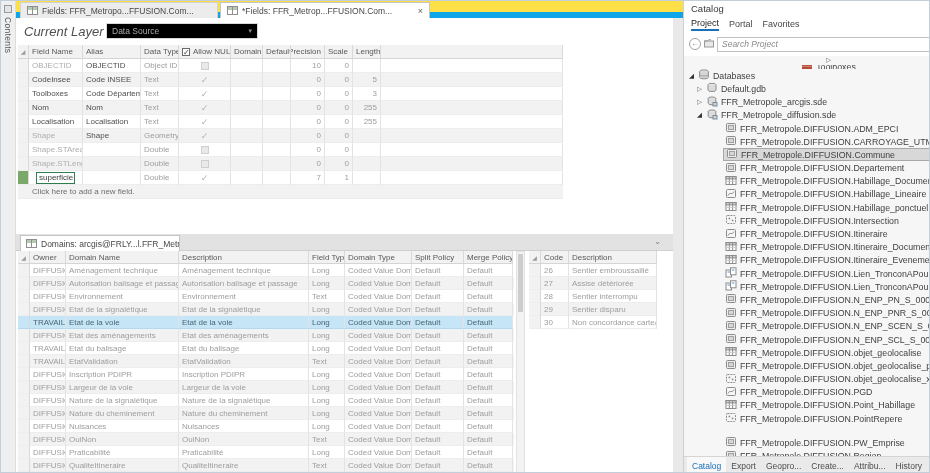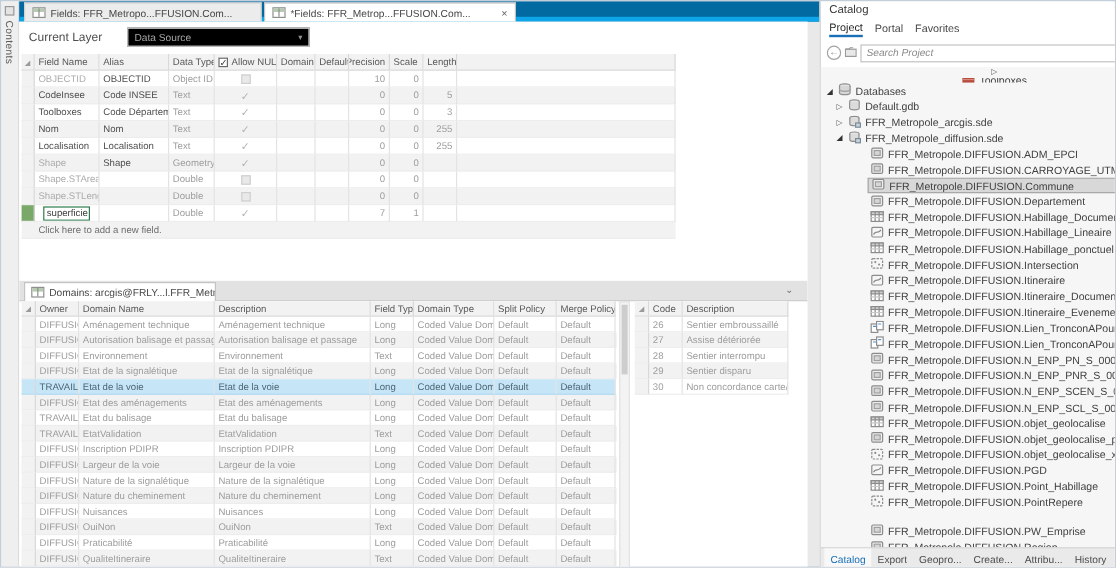--- a/index.html
+++ b/index.html
@@ -9,32 +9,32 @@
     background:#e9e9e9; border:1px solid #c3cedb;
     font-family:"Liberation Sans", sans-serif; font-size:8.5px; color:#555;
   }
   
   .contents-strip { position:absolute; left:0; top:0; width:15px; height:473px; background:#efefef; border-right:1px solid #dcdcdc; }
   .contents-strip .mini-ic { position:absolute; left:3px; top:4px; width:8px; height:8px; border:1px solid #9a9a9a; background:#e4e4e4; }
   .contents-strip .vlabel { position:absolute; left:2px; top:16px; writing-mode:vertical-rl; font-size:8.5px; color:#5a5a5a; letter-spacing:.3px; }
 
   
   .main { position:absolute; left:15px; top:0; width:667px; height:473px; }
-  .doc-tabbar { position:absolute; left:0; top:0; width:100%; height:17px; background:#0369a1; border-bottom:4px solid #0ea5e9; }
+  .doc-tabbar { position:absolute; left:0; top:0; width:100%; height:17px; background:#fde047; border-bottom:6px solid #0ea5e9; }
   .doc-tab { position:absolute; top:1px; height:16px; display:flex; align-items:center; gap:4px; padding:0 6px; font-size:8.5px; color:#474747; white-space:nowrap; overflow:hidden; }
   .doc-tab.inactive { left:4px; width:198px; background:#ececec; border:1px solid #d2d2d2; border-bottom:none; }
   .doc-tab.active { left:204px; width:210px; background:#ffffff; border:1px solid #c4c4c4; border-bottom:none; }
   .doc-tab .close { margin-left:auto; color:#666; font-size:9px; }
   .tab-ic { width:11px; height:9px; border:1px solid #8f8f8f; background:#fff; position:relative; flex:0 0 auto; }
   .tab-ic::before { content:""; position:absolute; left:0; top:0; right:0; height:3px; background:#b7c9b0; }
   .tab-ic::after { content:""; position:absolute; left:4px; top:0; bottom:0; width:1px; background:#8f8f8f; }
 
   .fields-pane { position:absolute; left:0; top:17px; width:657px; height:216px; background:#fff; overflow:hidden; }
   .layer-row { position:absolute; left:8px; top:5px; height:16px; display:flex; align-items:center; }
-  .layer-label { color:#4e4e4e; font-size:10px; }
+  .layer-label { color:#4e4e4e; font-size:13px;font-style:italic; }
   .combo { position:absolute; left:90px; top:0; width:152px; height:16px; background:#000000; border:1px solid #dadada; color:#a8a8a8; display:flex; align-items:center; padding:0 5px; font-size:8.5px; }
   .combo .caret { margin-left:auto; color:#8f8f8f; font-size:7px; }
 
   .grid { position:absolute; display:flex; flex-direction:column; }
   .fields-grid { left:2px; top:27px; width:545px; }
   .trow { display:flex; height:14px; background:#fff; }
   .trow.alt { background:#f2f2f2; }
   .trow.hdr { background:#f2f2f2; }
   .tc { border-right:1px solid #e3e3e3; border-bottom:1px solid #ededed; padding:0 3px; overflow:hidden; white-space:nowrap; display:flex; align-items:center; font-size:8px; color:#9d9d9d; }
   .hdr .tc { color:#595959; border-bottom:1px solid #d5d5d5; border-right:1px solid #d9d9d9; background:#f2f2f2; font-size:8px; }

